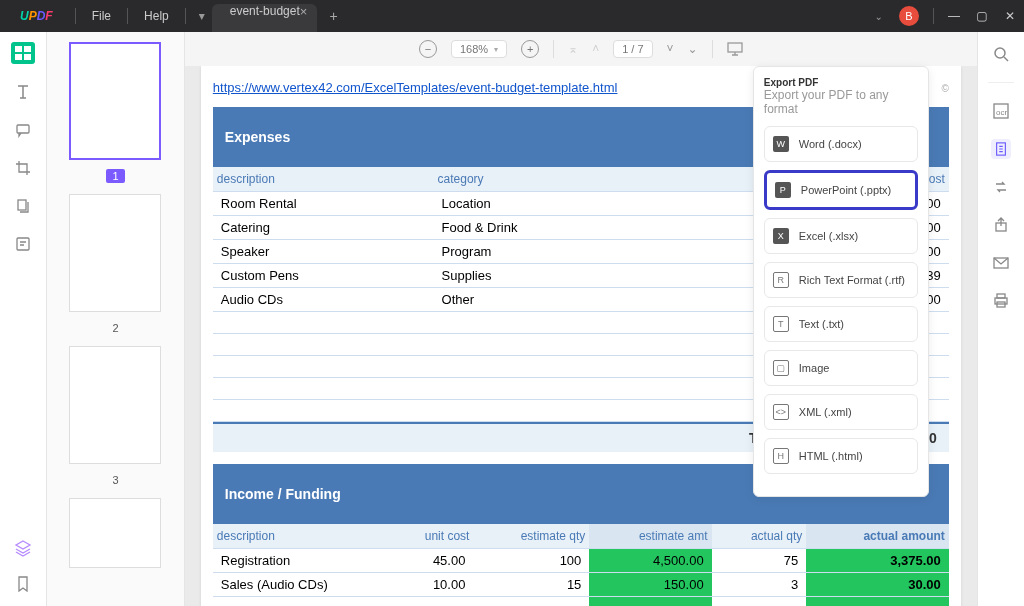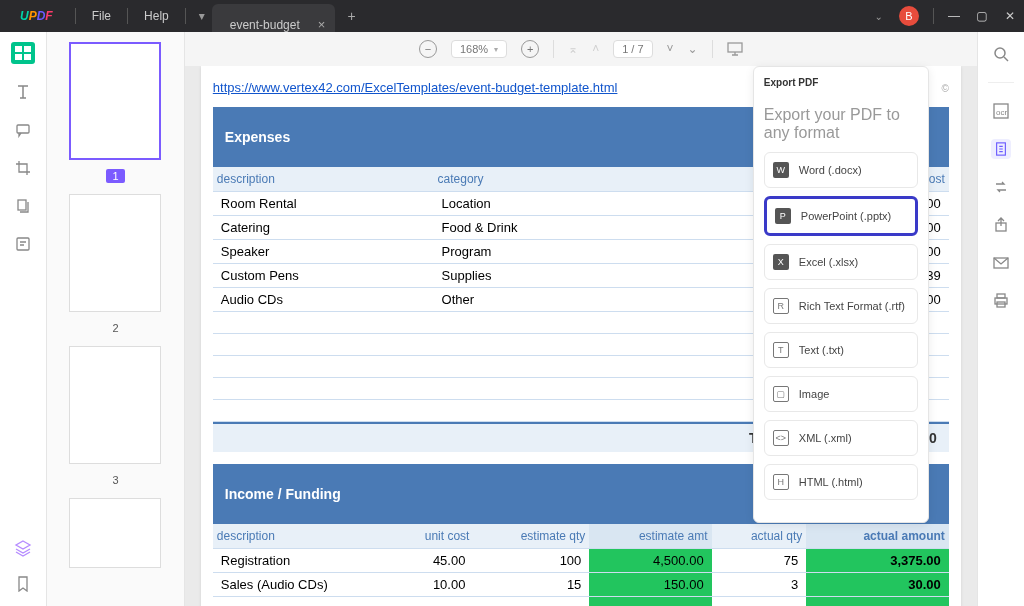--- a/index.html
+++ b/index.html
@@ -5,21 +5,21 @@
 * { margin:0; padding:0; box-sizing:border-box; font-family:-apple-system,BlinkMacSystemFont,"Segoe UI",sans-serif; }
 body { width:1024px; height:606px; background:#2a2a2d; overflow:hidden; position:relative; }
 
 
 .titlebar { height:32px; background:#2a2a2d; display:flex; align-items:center; color:#ccc; font-size:12px; }
 .logo { padding:0 20px; font-weight:bold; font-style:italic; }
 .logo .u{color:#00d4aa}.logo .p{color:#ff9500}.logo .d{color:#6b5bff}.logo .f{color:#ff3b6b}
 .tb-sep { width:1px; height:16px; background:#555; margin:0 2px; }
 .tb-menu { padding:0 14px; cursor:pointer; }
 .tab-start { width:20px; text-align:center; color:#999; margin-left:4px; }
-.tab { display:flex; align-items:flex-end; background:#3a3a3d; padding:0 10px 0 18px; height:28px; margin-top:4px; border-radius:6px 6px 0 0; gap:18px; }
+.tab { display:flex; align-items:flex-start; background:#3a3a3d; padding:0 10px 0 18px; height:28px; margin-top:4px; border-radius:6px 6px 0 0; }
 .tab-close { color:#aaa; font-size:13px; }
 .tab-add { padding:0 12px; color:#aaa; font-size:14px; }
 .tb-spacer { flex:1; }
 .tb-arrow { padding:0 8px; color:#999; font-size:10px; }
 .avatar { width:20px; height:20px; border-radius:50%; background:#e74c3c; color:#fff; display:flex; align-items:center; justify-content:center; font-size:11px; margin:0 8px; }
 .win-btn { width:28px; text-align:center; color:#ccc; font-size:12px; }
 
 
 .main { display:flex; height:574px; background:#f5f5f5; }
 
@@ -64,21 +64,21 @@
 .budget td.bold,.budget th.bold { font-weight:bold; }
 .total-row { background:#e8f0f8; display:flex; justify-content:flex-end; padding:6px 12px; font-size:14px; font-weight:bold; color:#333; gap:20px; border-top:2px solid #4a7ab5; }
 
 
 .right-rail { width:48px; background:#fff; border-left:1px solid #e5e5e5; display:flex; flex-direction:column; align-items:center; padding-top:12px; gap:18px; }
 .rr-ico { width:20px; height:20px; color:#888; display:flex; align-items:center; justify-content:center; font-size:15px; }
 
 
 .export-panel { position:absolute; top:34px; right:48px; width:176px; background:#fff; border:1px solid #e5e5e5; border-radius:6px; box-shadow:0 2px 10px rgba(0,0,0,0.08); padding:10px 10px 14px; }
 .export-title { font-size:10px; font-weight:600; color:#333; }
-.export-sub { font-size:16px; color:#999; margin:18px 0 10px; }
+.export-sub { font-size:12px; color:#999; margin:0 0 10px; }
 .exp-opt { display:flex; align-items:center; gap:10px; padding:9px 8px; border:1px solid #e8e8e8; border-radius:6px; margin-bottom:8px; font-size:11px; color:#444; cursor:pointer; }
 .exp-opt.hl { border:3px solid #3a3ac8; }
 .exp-ico { width:16px; height:16px; background:#555; border-radius:2px; display:flex; align-items:center; justify-content:center; color:#fff; font-size:9px; }
 .exp-ico.outline { background:none; border:1.5px solid #777; color:#777; }
 
 svg{display:block}
 </style>
 </head>
 <body>
 

